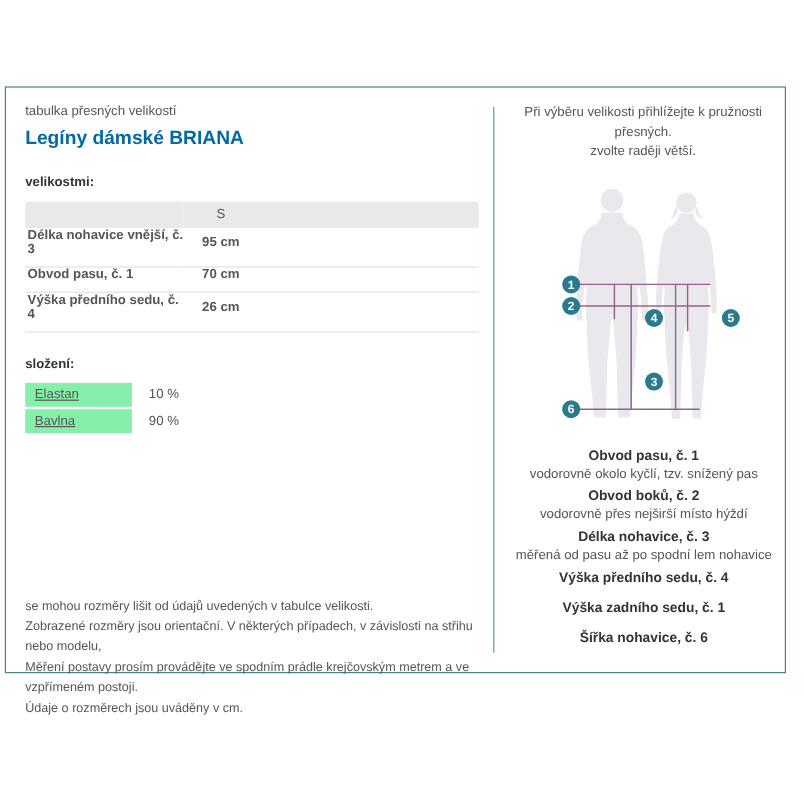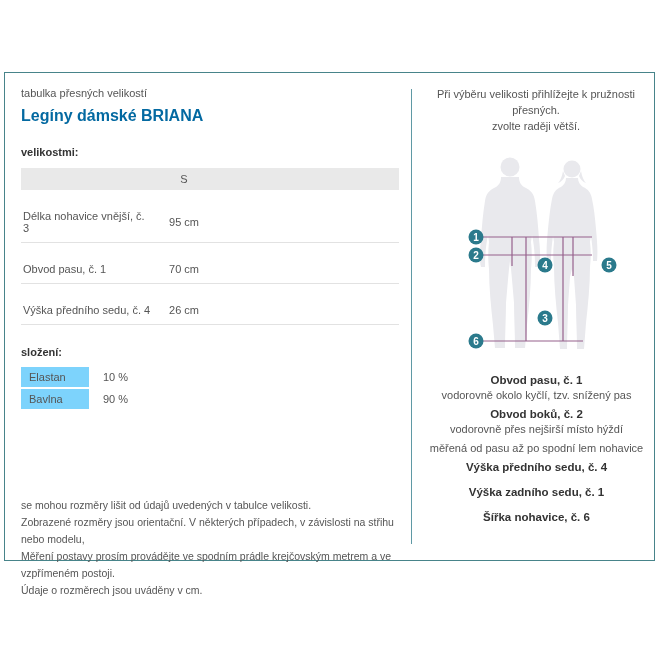--- a/index.html
+++ b/index.html
@@ -13,28 +13,28 @@
   
   .left-col { position:absolute; left:16px; top:14px; width:378px; }
   .eyebrow { font-size:11px; color:#555; }
   .product-title { font-size:16px; font-weight:bold; color:#0369a1; margin-top:8px; }
   .section-label { font-size:11px; font-weight:bold; color:#333; margin-top:21px; }
 
   table.size-table { width:100%; border-collapse:collapse; margin-top:10px; font-size:11px; }
   table.size-table th { background:#e9e9e9; font-weight:normal; color:#555;
     height:22px; text-align:center; }
   table.size-table th.c-label, table.size-table th.c-fill { background:#e9e9e9; }
-  table.size-table td { border-bottom:1px solid #e2e2e2; padding:20px 0 8px 2px; color:#555; }
+  table.size-table td { border-bottom:1px solid #e2e2e2; padding:0 0 8px 2px; color:#555;font-weight:bold; }
   table.size-table td.c-val { text-align:center; padding-left:0; }
   .c-label { width:132px; }
   .c-val { width:62px; }
 
   .comp-table { margin-top:9px; font-size:11px; }
   .comp-row { display:flex; align-items:center; margin-bottom:2px; }
-  .comp-label { width:68px; background:#7dd3fc; padding:4px 8px; color:#555; }
+  .comp-label { width:89px; background:#86efac; padding:4px 8px; color:#555;text-decoration:underline; }
   .comp-value { padding-left:14px; color:#555; }
 
   .disclaimer { position:absolute; left:16px; top:424px; width:390px;
     font-size:10.5px; color:#555; line-height:17px; }
 
   
   .divider { position:absolute; left:406px; top:16px; width:1px; height:455px;
     background:#5f99a5; }
 
   
@@ -182,20 +182,21 @@
     <div class="legend">
       <div class="legend-item">
         <div class="legend-title">Obvod pasu, č. 1</div>
         <div class="legend-desc">vodorovně okolo kyčlí, tzv. snížený pas</div>
       </div>
       <div class="legend-item">
         <div class="legend-title">Obvod boků, č. 2</div>
         <div class="legend-desc">vodorovně přes nejširší místo hýždí</div>
       </div>
       <div class="legend-item">
+        <div class="legend-title">Délka nohavice, č. 3</div>
         <div class="legend-desc">měřená od pasu až po spodní lem nohavice</div>
       </div>
       <div class="legend-item no-desc">
         <div class="legend-title">Výška předního sedu, č. 4</div>
       </div>
       <div class="legend-item no-desc">
         <div class="legend-title">Výška zadního sedu, č. 1</div>
       </div>
       <div class="legend-item no-desc">
         <div class="legend-title">Šířka nohavice, č. 6</div>

